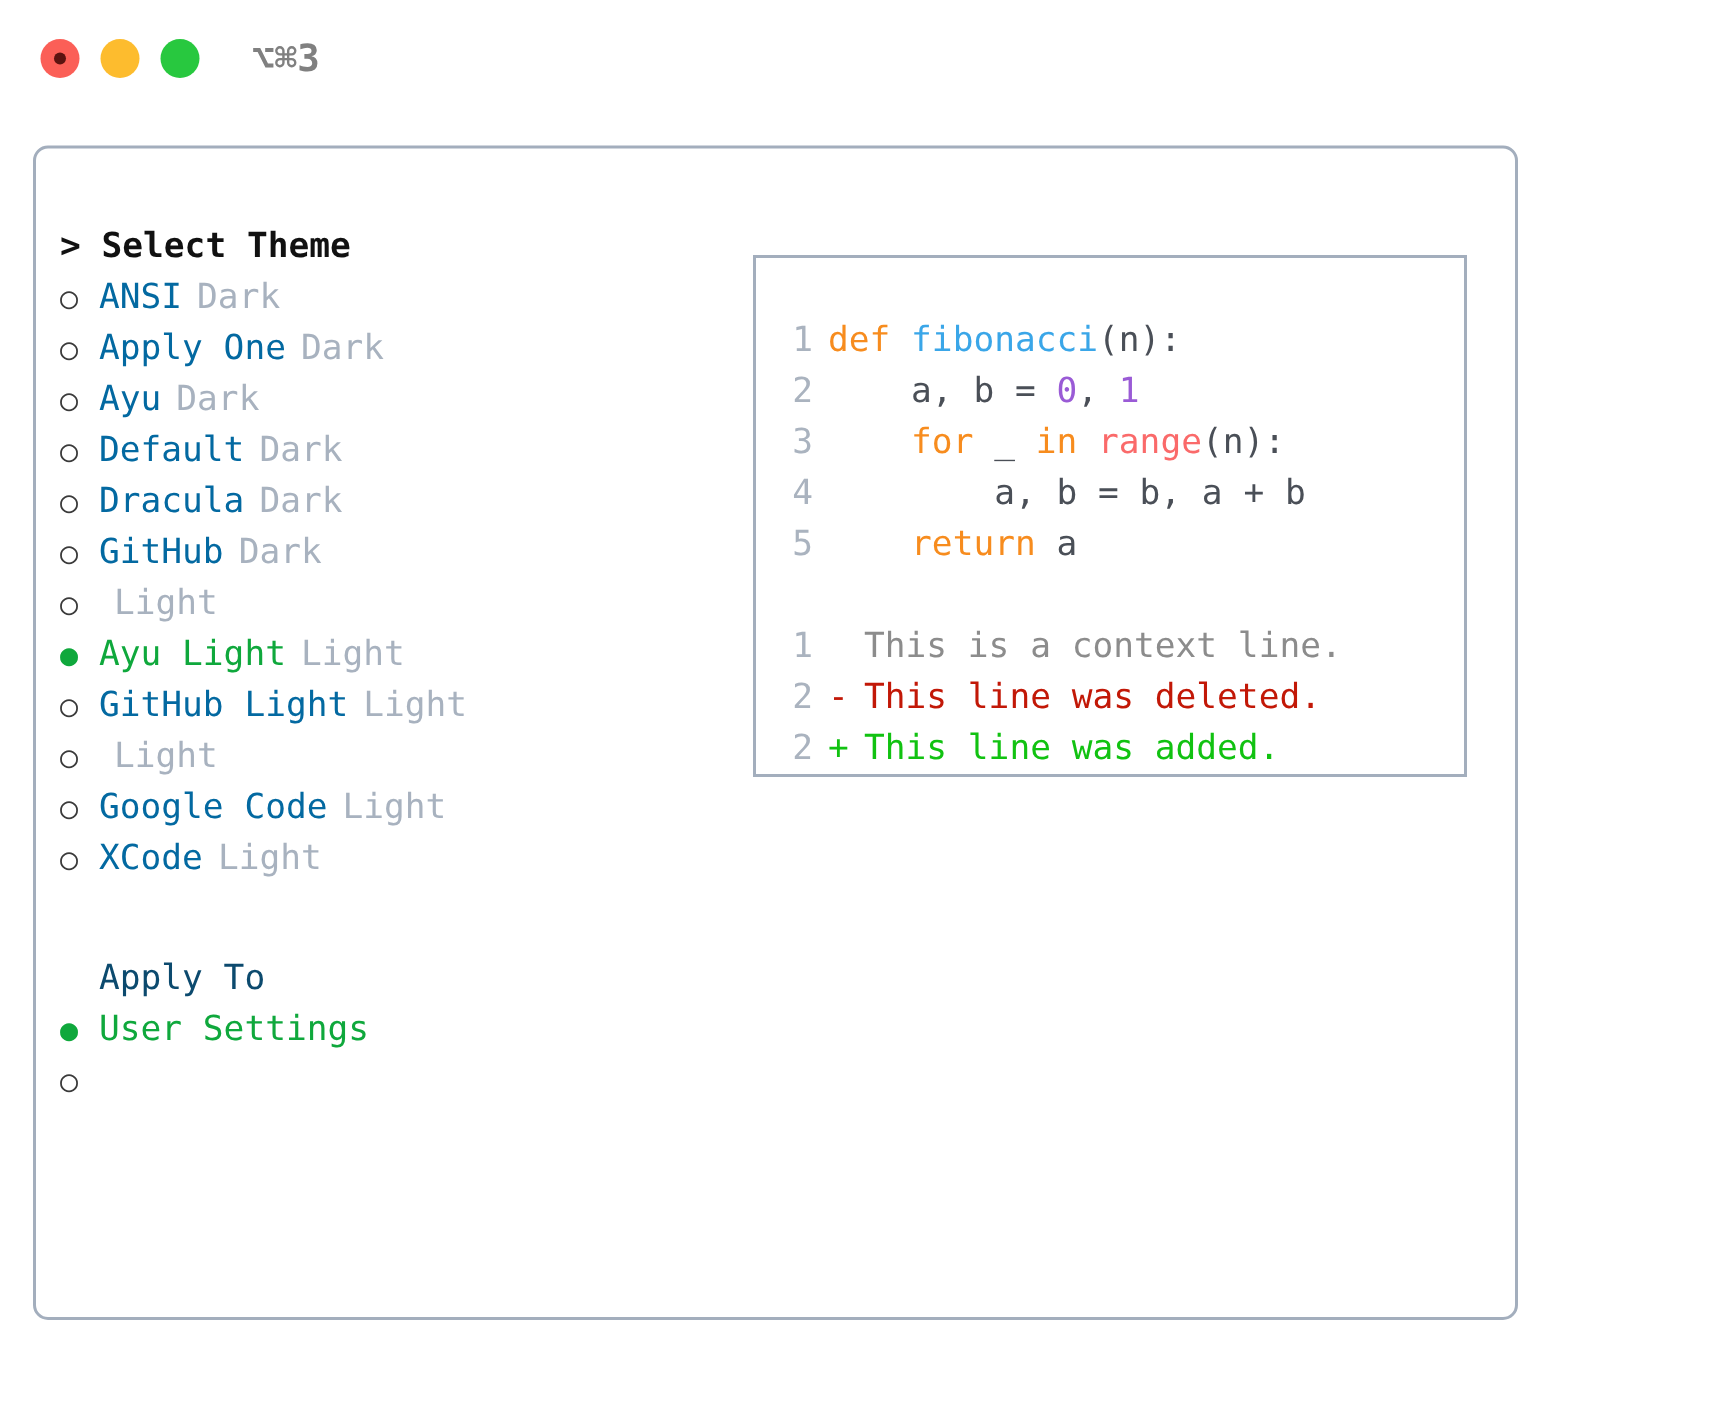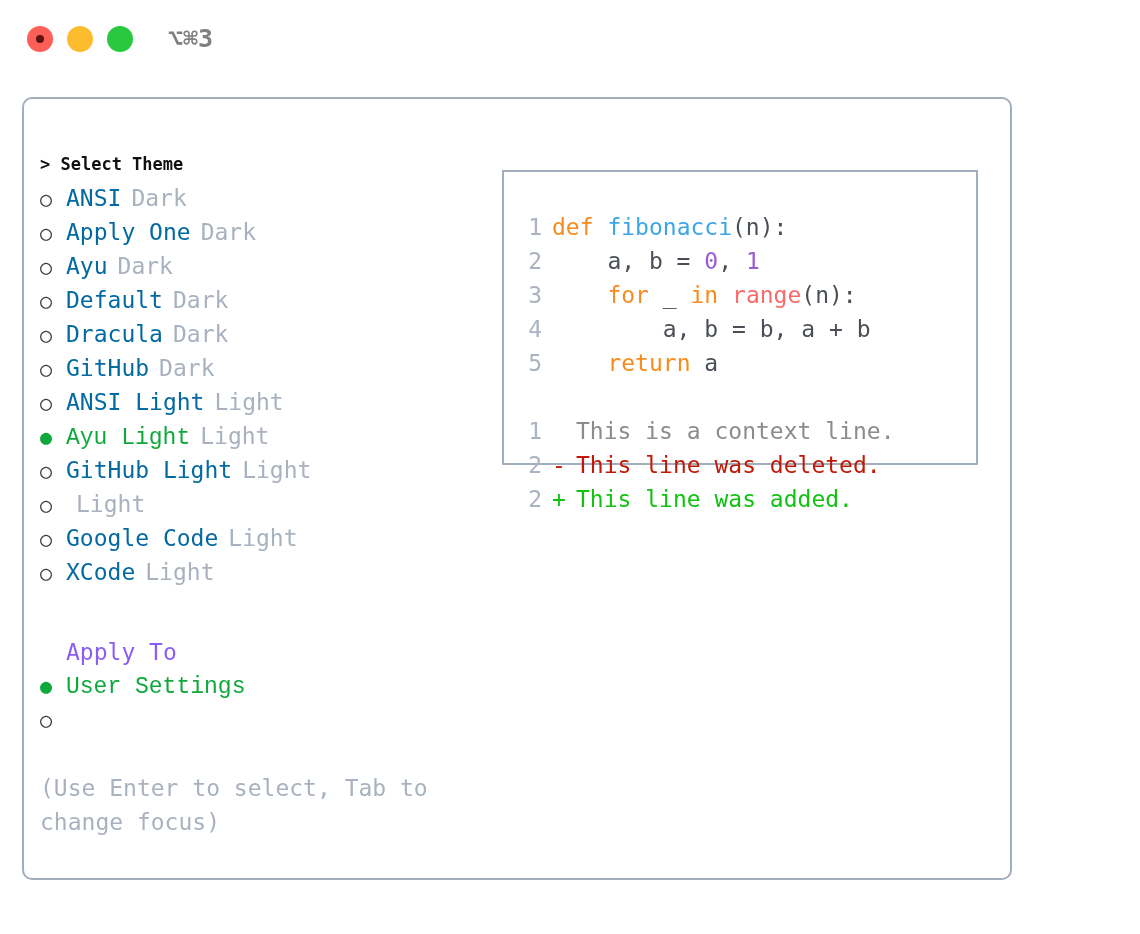--- a/index.html
+++ b/index.html
@@ -75,21 +75,21 @@
   }
 
   
   #left-col {
     position: absolute;
     left: 16px;
     top: 48px;
     width: 430px;
   }
   .hdr {
-    font-size: 17px;
+    font-size: 23px;
     font-weight: bold;
     color: #111111;
     white-space: pre;
     line-height: 34px;
     height: 34px;
   }
   .row {
     display: flex;
     align-items: baseline;
     font-size: 23px;
@@ -99,27 +99,27 @@
   }
   .marker {
     display: inline-block;
     width: 26px;
     flex: 0 0 26px;
     font-size: 20px;
     color: #3a3a3a;
   }
   .marker.sel { color: #0fa83c; }
   .name { color: #0369a1; }
-  .row.selected .name { color: #0fa83c; font-family: Liberation Mono, monospace; }
+  .row.selected .name { color: #0fa83c; }
   .variant { color: #a8b2bf; margin-left: 10px; }
 
   #apply-heading {
     font-size: 23px;
     font-weight: normal;
-    color: #8b5cf6;
+    color: #0c4a6e;
     line-height: 34px;
     height: 34px;
     padding-left: 26px;
     white-space: pre;
   }
   .section-gap { height: 46px; }
 
   #hint {
     margin-top: 34px;
     font-size: 23px;
@@ -139,21 +139,21 @@
   #preview-label {
     font-size: 23px;
     font-weight: bold;
     color: #111111;
     line-height: 34px;
     white-space: pre;
   }
   #preview-panel {
     margin-top: 23px;
     width: 476px;
-    height: 295px;
+    height: 348px;
     box-sizing: border-box;
     border: 2px solid #a3aebd;
     background: #ffffff;
     position: relative;
   }
   #code {
     position: absolute;
     left: 14px;
     top: 38px;
     font-size: 23px;
@@ -196,37 +196,36 @@
 
     <div id="left-col">
       <div class="hdr">&gt; Select Theme</div>
       <div id="theme-list">
           <div class="row"><span class="marker">○</span><span class="name">ANSI</span><span class="variant">Dark</span></div>
           <div class="row"><span class="marker">○</span><span class="name">Apply One</span><span class="variant">Dark</span></div>
           <div class="row"><span class="marker">○</span><span class="name">Ayu</span><span class="variant">Dark</span></div>
           <div class="row"><span class="marker">○</span><span class="name">Default</span><span class="variant">Dark</span></div>
           <div class="row"><span class="marker">○</span><span class="name">Dracula</span><span class="variant">Dark</span></div>
           <div class="row"><span class="marker">○</span><span class="name">GitHub</span><span class="variant">Dark</span></div>
-          <div class="row"><span class="marker">○</span><span class="name">ANSI Light</span><span class="variant">Light</span></div>
+          <div class="row"><span class="marker">○</span><span class="variant">Light</span></div>
           <div class="row selected"><span class="marker sel">●</span><span class="name">Ayu Light</span><span class="variant">Light</span></div>
           <div class="row"><span class="marker">○</span><span class="name">GitHub Light</span><span class="variant">Light</span></div>
           <div class="row"><span class="marker">○</span><span class="variant">Light</span></div>
           <div class="row"><span class="marker">○</span><span class="name">Google Code</span><span class="variant">Light</span></div>
           <div class="row"><span class="marker">○</span><span class="name">XCode</span><span class="variant">Light</span></div>
         </div>
 
       <div class="section-gap"></div>
 
       <div id="apply-heading">Apply To</div>
       <div id="apply-list">
           <div class="row selected"><span class="marker sel">●</span><span class="name">User Settings</span></div>
           <div class="row"><span class="marker">○</span></div>
         </div>
 
-      <div id="hint">(Use Enter to select, Tab to change focus)</div>
     </div>
 
     <div id="right-col">
       <div id="preview-panel">
         <div id="code"><span class="cl"><span class="ln">1</span><span class="kw">def </span><span class="fn">fibonacci</span><span class="pu">(n):</span></span><span class="cl"><span class="ln">2</span><span class="id">    a, b = </span><span class="num">0</span><span class="id">, </span><span class="num">1</span></span><span class="cl"><span class="ln">3</span><span class="id">    </span><span class="kw">for</span><span class="id"> _ </span><span class="kw">in</span><span class="id"> </span><span class="bi">range</span><span class="pu">(n):</span></span><span class="cl"><span class="ln">4</span><span class="id">        a, b = b, a + b</span></span><span class="cl"><span class="ln">5</span><span class="id">    </span><span class="kw">return</span><span class="id"> a</span></span><span class="blank"></span><span class="cl"><span class="ln">1</span><span class="sign ctx"> </span><span class="ctx">This is a context line.</span></span><span class="cl"><span class="ln">2</span><span class="sign del">-</span><span class="del">This line was deleted.</span></span><span class="cl"><span class="ln">2</span><span class="sign add">+</span><span class="add">This line was added.</span></span></div>
       </div>
     </div>
 
   </div>
 </div>

